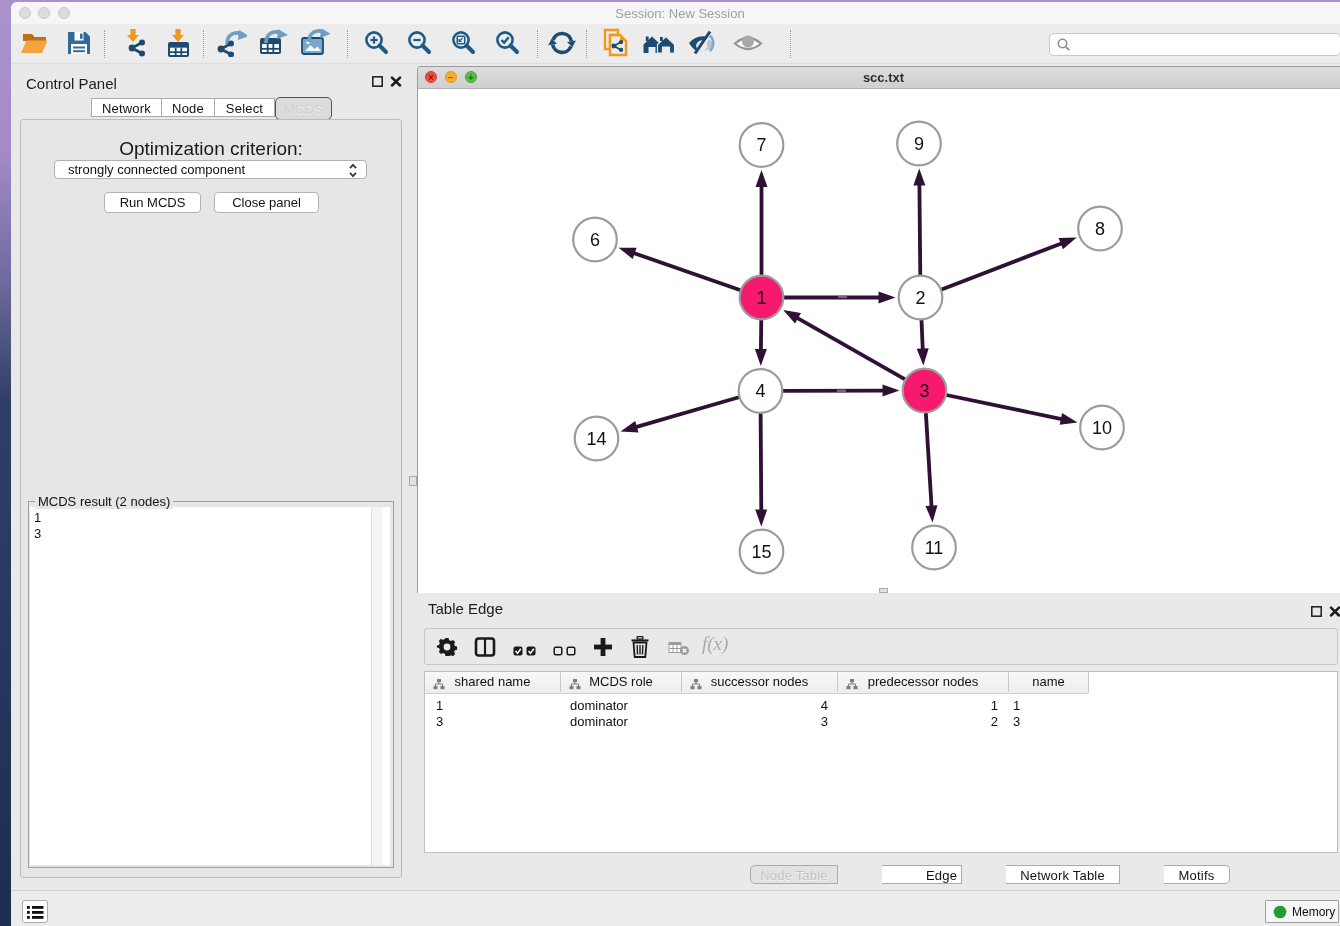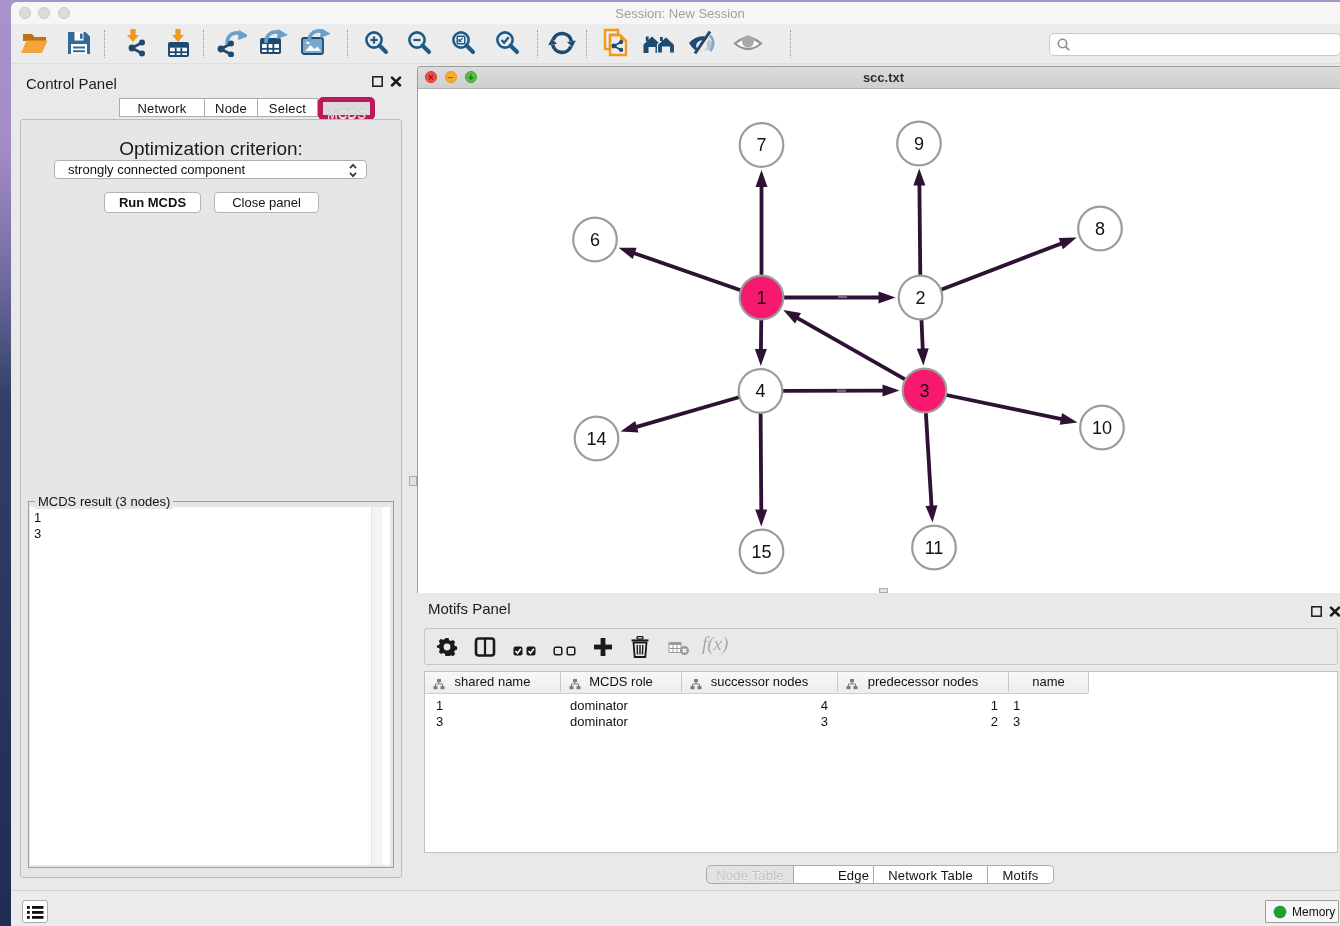--- a/index.html
+++ b/index.html
@@ -11,21 +11,21 @@
 .toolbar{position:absolute;left:0;top:22px;width:1338px;height:39px;background:#ececec;border-bottom:1px solid #dedede;}
 .sep{position:absolute;top:6px;height:28px;width:0;border-left:1px dotted #9a9a9a;}
 .ticon{position:absolute;top:6px;}
 .search{position:absolute;left:1038px;top:9px;width:292px;height:23px;background:#fff;border:1px solid #c9c9c9;border-radius:5px;box-sizing:border-box;}
 
 .cp{position:absolute;left:2px;top:63px;width:396px;height:824px;}
 .cphead{position:absolute;left:13px;top:10px;font-size:15px;color:#1c1c1c;}
 .tabs{position:absolute;left:78px;top:33px;height:21px;font-size:13px;letter-spacing:0.2px;}
 .tab{position:relative;float:left;background:#fff;border:1px solid #ababab;border-left:none;height:19px;line-height:19px;padding:0;text-align:center;box-sizing:border-box;color:#111;}
 .tab.first{border-left:1px solid #ababab;}
-.tab.sel{background:#dbdbdb;border:5px solid #be185d;border-radius:5px;color:#cfcfcf;text-shadow:0 1px 0 #f2f2f2;margin-top:-1px;height:23px;line-height:23px;}
+.tab.sel{background:#dbdbdb;border:1px solid #be185d;border-radius:5px;color:#cfcfcf;text-shadow:0 1px 0 #f2f2f2;margin-top:-1px;height:23px;line-height:23px;}
 .tabpane{position:absolute;left:7px;top:54px;width:382px;height:759px;background:#e6e6e6;border:1px solid #bcbcbc;border-radius:3px;box-sizing:border-box;}
 .optlbl{position:absolute;left:0;top:73px;width:100%;text-align:center;font-size:19px;color:#1a1a1a;}
 .combo{position:absolute;left:41px;top:95px;width:313px;height:19px;background:#fff;border:1px solid #b0b0b0;border-radius:4px;box-sizing:border-box;font-size:13px;line-height:18px;padding-left:13px;color:#111;}
 .btn{position:absolute;top:127px;height:21px;background:#fff;border:1px solid #b4b4b4;border-radius:4px;box-sizing:border-box;font-size:13px;text-align:center;line-height:19px;color:#111;}
 .fieldset{position:absolute;left:15px;top:436px;width:364px;height:365px;border:1px solid #9f9f9f;}
 .legend{position:absolute;left:6px;top:-8px;background:#e6e6e6;padding:0 3px;font-size:13px;color:#111;}
 .fswhite{position:absolute;left:1px;top:5px;width:360px;height:358px;background:#fff;}
 .fstext{position:absolute;left:4px;top:3px;font-size:13px;line-height:16px;color:#111;}
 .fsscroll{position:absolute;right:8px;top:0px;width:10px;height:358px;background:#f4f4f4;border-left:1px solid #e2e2e2;}
 
@@ -36,21 +36,21 @@
 .graph{position:absolute;left:0px;top:21px;}
 
 .tp{position:absolute;left:400px;top:595px;width:940px;height:292px;}
 .tptool{position:absolute;left:13px;top:31px;width:914px;height:37px;background:#e9e9e9;border:1px solid #c6c6c6;border-radius:3px;box-sizing:border-box;}
 .tbl{position:absolute;left:13px;top:74px;width:914px;height:182px;background:#fff;border:1px solid #c0c0c0;box-sizing:border-box;}
 .thead{position:absolute;left:0;top:0;width:664px;height:21px;background:linear-gradient(#f8f8f8,#ededed);border-bottom:1px solid #cecece;}
 .th{position:absolute;top:0;height:20px;border-right:1px solid #c9c9c9;font-size:13px;text-align:center;line-height:20px;color:#111;}
 .hicon{position:absolute;top:4px;}
 .td{position:absolute;font-size:13px;color:#111;}
 .btabs{position:absolute;left:295px;top:268px;height:21px;font-size:13px;letter-spacing:0.2px;}
-.btab{position:relative;float:left;background:#fff;border:1px solid #ababab;border-left:none;height:19px;line-height:19px;padding:0;text-align:center;box-sizing:border-box;color:#111;}
+.btab{position:relative;float:left;background:#fff;border:1px solid #ababab;border-left:none;height:19px;line-height:19px;padding:0;text-align:center;box-sizing:border-box;color:#111;margin-left:44px;}
 .btab.sel{background:#e2e2e2;color:#c2c2c2;text-shadow:0 1px 0 #f5f5f5;border-left:1px solid #ababab;border-radius:5px 0 0 5px;}
 .btab.last{border-radius:0 5px 5px 0;}
 
 .status{position:absolute;left:0;top:888px;width:1338px;height:36px;background:#ececec;border-top:1px solid #cfcfcf;}
 .sbtn{position:absolute;background:#fff;border:1px solid #a9a9a9;border-radius:3px;box-sizing:border-box;}
 </style>
 </head>
 <body>
 <div class="win">
   <div class="titlebar">
@@ -202,41 +202,41 @@
 <span style="position:absolute;top:8px;left:359px;"><svg width="11" height="11" viewBox="0 0 11 11">
           <rect x="0.8" y="0.8" width="9.4" height="9.4" fill="none" stroke="#1a1a1a" stroke-width="1.5"></rect>
         </svg></span>
       <span style="position:absolute;top:8px;left:377px;"><svg width="12" height="11" viewBox="0 0 12 11">
           <g stroke="#1a1a1a" stroke-width="2.5" stroke-linecap="round">
             <line x1="2" y1="1.7" x2="10" y2="9.5"></line>
             <line x1="10" y1="1.7" x2="2" y2="9.5"></line>
           </g>
         </svg></span>
 <div class="tabs">
- <div class="tab first" style="width:86px;margin-left:28px;">Network</div>
+ <div class="tab first" style="width:71px;">Network</div>
         <div class="tab" style="width:53px;">Node</div>
         <div class="tab" style="width:60px;">Select</div>
         <div class="tab sel" style="width:57px;">MCDS</div>
 </div>
 <div class="tabpane"></div>
 <div class="optlbl">Optimization criterion:</div>
 <div class="combo">strongly connected component
  <svg width="10" height="15" viewBox="0 0 10 15" style="position:absolute;right:8px;top:2px;">
           <path d="M2,5.2 L5,1.8 L8,5.2" fill="none" stroke="#3a3a3a" stroke-width="1.8"></path>
           <path d="M2,9.8 L5,13.2 L8,9.8" fill="none" stroke="#3a3a3a" stroke-width="1.8"></path>
         </svg>
 </div>
-<span class="btn" style="left:91px;width:97px;font-weight:bold;">Run MCDS</span>
+<span class="btn" style="left:91px;width:97px;">Run MCDS</span>
 <span class="btn" style="left:201px;width:105px;">Close panel</span>
 <div class="fieldset">
  <div class="fswhite">
           <div class="fstext">1<br>3</div>
           <div class="fsscroll"></div>
         </div>
- <div class="legend">MCDS result (3 nodes)</div>
+ <div class="legend">MCDS result (2 nodes)</div>
 </div>
 <div style="position:absolute;left:396px;top:411px;width:6px;height:8px;background:#e2e2e2;border:1px solid #a9a9a9;"></div>
 </div>
   <div class="net">
 <div class="nethead">
  <span class="mac" style="left:7px;background:#ee4e44;border:1px solid #d63a30;color:#8c130b;font-weight:bold;">×</span>
  <span class="mac" style="left:27px;background:#f7ac2a;border:1px solid #e2961b;color:#9a6103;font-weight:bold;">−</span>
  <span class="mac" style="left:47px;background:#57bf47;border:1px solid #3fa332;color:#1b6e10;font-weight:bold;">+</span>
  <div class="nettitle">scc.txt</div>
 </div>
@@ -290,21 +290,21 @@
         <text x="342.5" y="309.2" text-anchor="middle" font-size="18" fill="#111">4</text>
         <text x="506.5" y="308.7" text-anchor="middle" font-size="18" fill="#111">3</text>
         <text x="178.5" y="356.7" text-anchor="middle" font-size="18" fill="#111">14</text>
         <text x="684.0" y="345.7" text-anchor="middle" font-size="18" fill="#111">10</text>
         <text x="343.5" y="469.7" text-anchor="middle" font-size="18" fill="#111">15</text>
         <text x="516.0" y="465.7" text-anchor="middle" font-size="18" fill="#111">11</text>
       </svg>
 <div style="position:absolute;left:461px;top:521px;width:7px;height:3px;background:#e2e2e2;border:1px solid #a9a9a9;"></div>
 </div>
   <div class="tp">
-<span class="cphead" style="left:17px;top:3px;">Motifs Panel</span>
+<span class="cphead" style="left:17px;top:3px;">Table Edge</span>
 <span style="position:absolute;top:6px;left:900px;"><svg width="11" height="11" viewBox="0 0 11 11">
           <rect x="0.8" y="0.8" width="9.4" height="9.4" fill="none" stroke="#1a1a1a" stroke-width="1.5"></rect>
         </svg></span>
       <span style="position:absolute;top:6px;left:918px;"><svg width="12" height="11" viewBox="0 0 12 11">
           <g stroke="#1a1a1a" stroke-width="2.5" stroke-linecap="round">
             <line x1="2" y1="1.7" x2="10" y2="9.5"></line>
             <line x1="10" y1="1.7" x2="2" y2="9.5"></line>
           </g>
         </svg></span>
 <div class="tptool">

